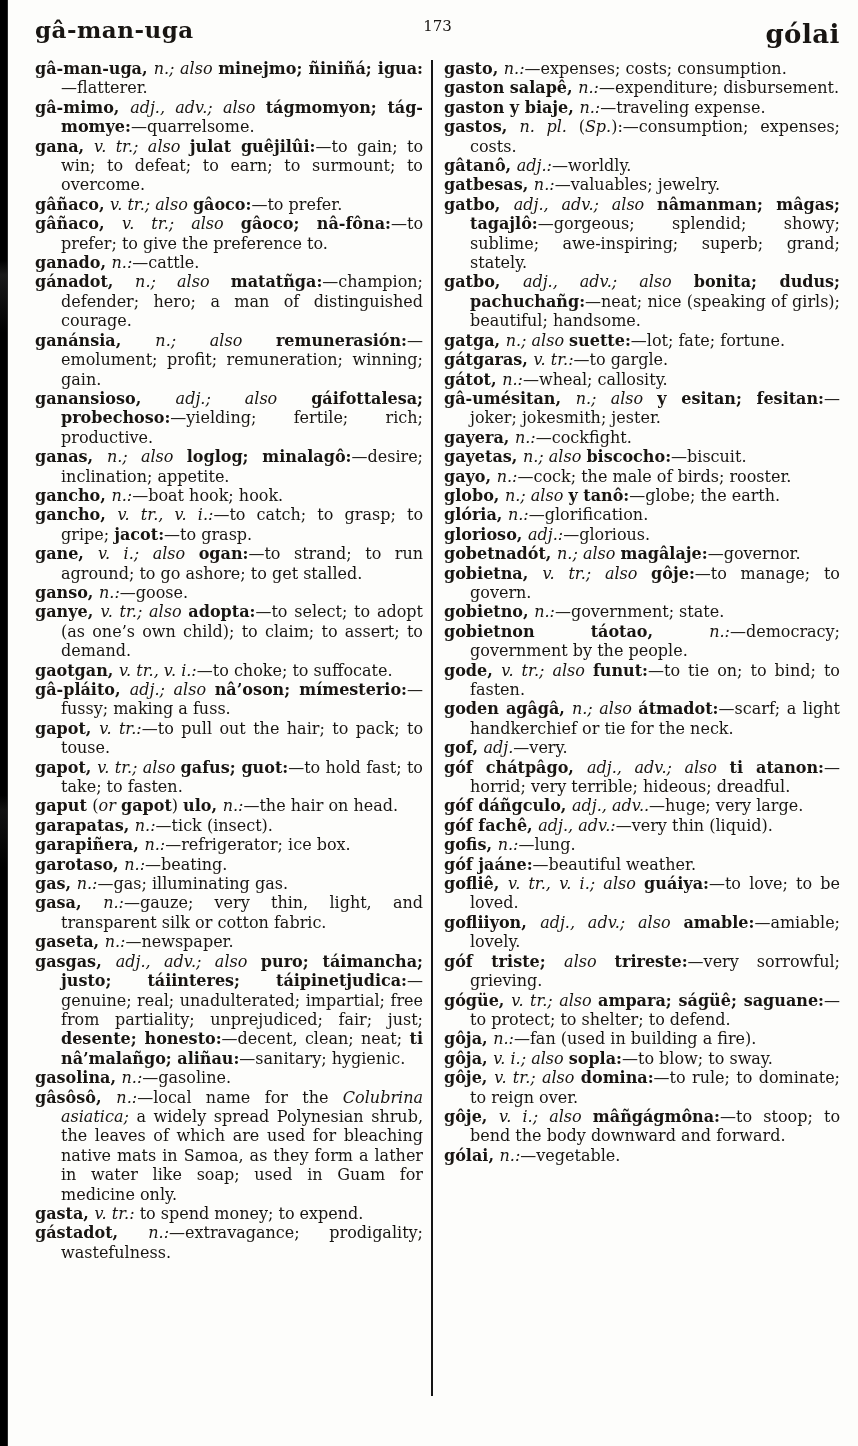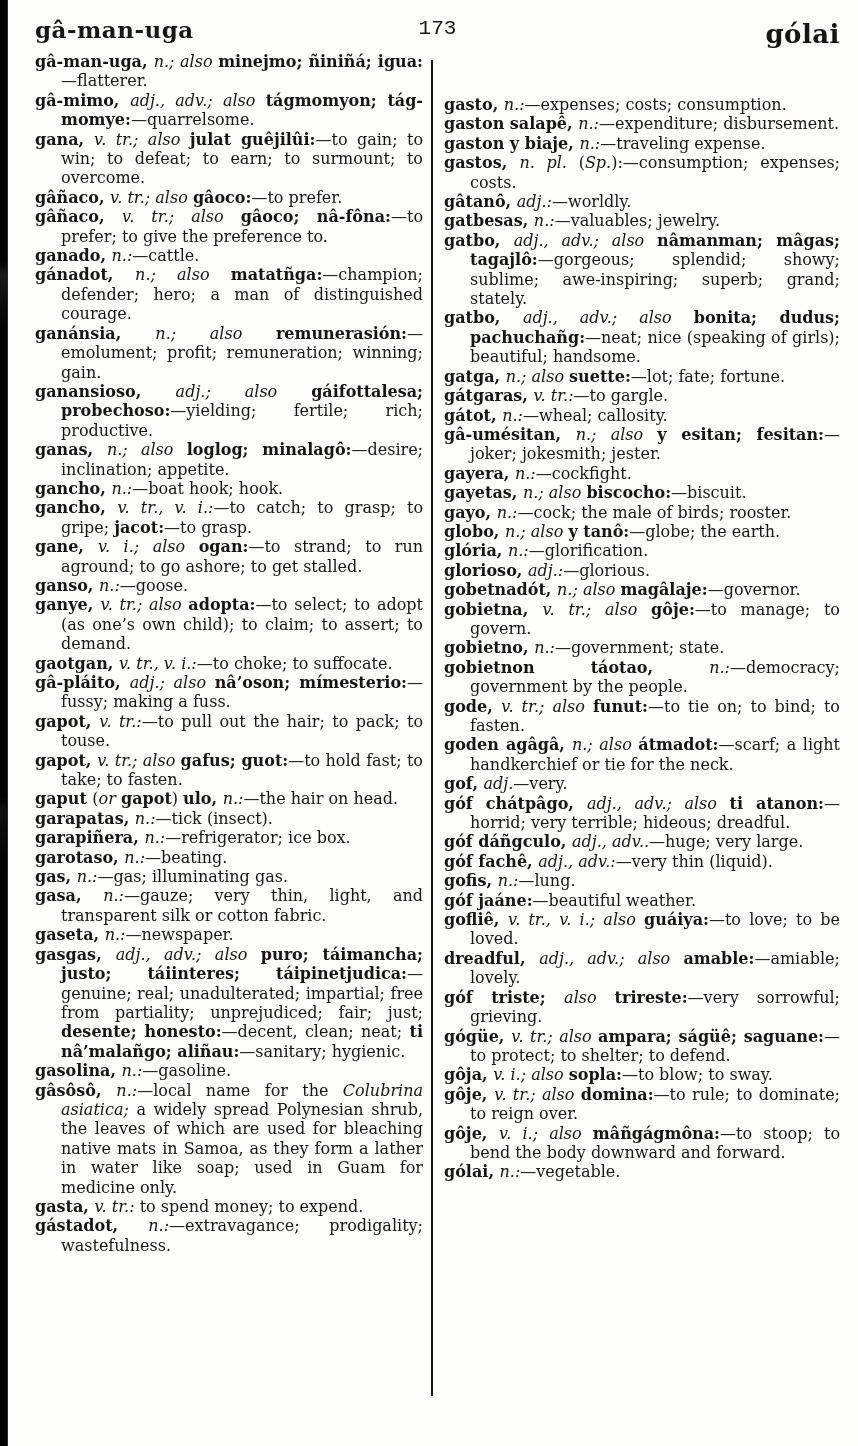--- a/index.html
+++ b/index.html
@@ -41,48 +41,47 @@
     font-weight: bold;
     font-size: 23px;
     letter-spacing: 0.5px;
   }
   .head-center {
     position: absolute;
     left: 0;
     right: 0;
     top: 1px;
     text-align: center;
-    font-size: 21px;
-    font-family: Liberation Mono, monospace;
+    font-size: 15px;
   }
   .head-right {
     position: absolute;
     right: 0;
     top: 3px;
     font-weight: bold;
     font-size: 26px;
     letter-spacing: 0.5px;
   }
   .column-divider {
     position: absolute;
     left: 431px;
     top: 60px;
     width: 2px;
     height: 1336px;
     background: #151515;
   }
   .col {
     position: absolute;
-    top: 52px;
+    top: 59px;
     font-size: 16px;
     line-height: 19.4px;
     text-align: justify;
   }
   .col-left  { left: 35px;  width: 388px; }
-  .col-right { left: 444px; width: 396px; margin-top: 43px; }
+  .col-right { left: 444px; width: 396px; }
   .entry {
     padding-left: 26px;
     text-indent: -26px;
   }
   .seg-bold   { font-weight: bold; }
   .seg-italic { font-style: italic; }
   .seg-plain  { }
 </style>
 </head>
 <body>
@@ -157,21 +156,22 @@
       <div class="entry"><span class="seg-bold">gobietnon táotao, </span><span class="seg-italic">n.:</span><span class="seg-plain">—democracy; government by the people.</span></div>
       <div class="entry"><span class="seg-bold">gode, </span><span class="seg-italic">v. tr.; also </span><span class="seg-bold">funut:</span><span class="seg-plain">—to tie on; to bind; to fasten.</span></div>
       <div class="entry"><span class="seg-bold">goden agâgâ, </span><span class="seg-italic">n.; also </span><span class="seg-bold">átmadot:</span><span class="seg-plain">—scarf; a light handkerchief or tie for the neck.</span></div>
       <div class="entry"><span class="seg-bold">gof, </span><span class="seg-italic">adj.</span><span class="seg-plain">—very.</span></div>
       <div class="entry"><span class="seg-bold">góf chátpâgo, </span><span class="seg-italic">adj., adv.; also </span><span class="seg-bold">ti atanon:</span><span class="seg-plain">—horrid; very terrible; hideous; dreadful.</span></div>
       <div class="entry"><span class="seg-bold">góf dáñgculo, </span><span class="seg-italic">adj., adv..</span><span class="seg-plain">—huge; very large.</span></div>
       <div class="entry"><span class="seg-bold">góf fachê, </span><span class="seg-italic">adj., adv.:</span><span class="seg-plain">—very thin (liquid).</span></div>
       <div class="entry"><span class="seg-bold">gofis, </span><span class="seg-italic">n.:</span><span class="seg-plain">—lung.</span></div>
       <div class="entry"><span class="seg-bold">góf jaáne:</span><span class="seg-plain">—beautiful weather.</span></div>
       <div class="entry"><span class="seg-bold">gofliê, </span><span class="seg-italic">v. tr., v. i.; also </span><span class="seg-bold">guáiya:</span><span class="seg-plain">—to love; to be loved.</span></div>
-      <div class="entry"><span class="seg-bold">dreadful, </span><span class="seg-italic">adj., adv.; also </span><span class="seg-bold">amable:</span><span class="seg-plain">—amiable; lovely.</span></div>
+      <div class="entry"><span class="seg-bold">gofliiyon, </span><span class="seg-italic">adj., adv.; also </span><span class="seg-bold">amable:</span><span class="seg-plain">—amiable; lovely.</span></div>
       <div class="entry"><span class="seg-bold">góf triste; </span><span class="seg-italic">also </span><span class="seg-bold">trireste:</span><span class="seg-plain">—very sorrowful; grieving.</span></div>
       <div class="entry"><span class="seg-bold">gógüe, </span><span class="seg-italic">v. tr.; also </span><span class="seg-bold">ampara; ságüê; saguane:</span><span class="seg-plain">—to protect; to shelter; to defend.</span></div>
+      <div class="entry"><span class="seg-bold">gôja, </span><span class="seg-italic">n.:</span><span class="seg-plain">—fan (used in building a fire).</span></div>
       <div class="entry"><span class="seg-bold">gôja, </span><span class="seg-italic">v. i.; also </span><span class="seg-bold">sopla:</span><span class="seg-plain">—to blow; to sway.</span></div>
       <div class="entry"><span class="seg-bold">gôje, </span><span class="seg-italic">v. tr.; also </span><span class="seg-bold">domina:</span><span class="seg-plain">—to rule; to dominate; to reign over.</span></div>
       <div class="entry"><span class="seg-bold">gôje, </span><span class="seg-italic">v. i.; also </span><span class="seg-bold">mâñgágmôna:</span><span class="seg-plain">—to stoop; to bend the body downward and forward.</span></div>
       <div class="entry"><span class="seg-bold">gólai, </span><span class="seg-italic">n.:</span><span class="seg-plain">—vegetable.</span></div>
     </div>
 </div>
 
 </body></html>

